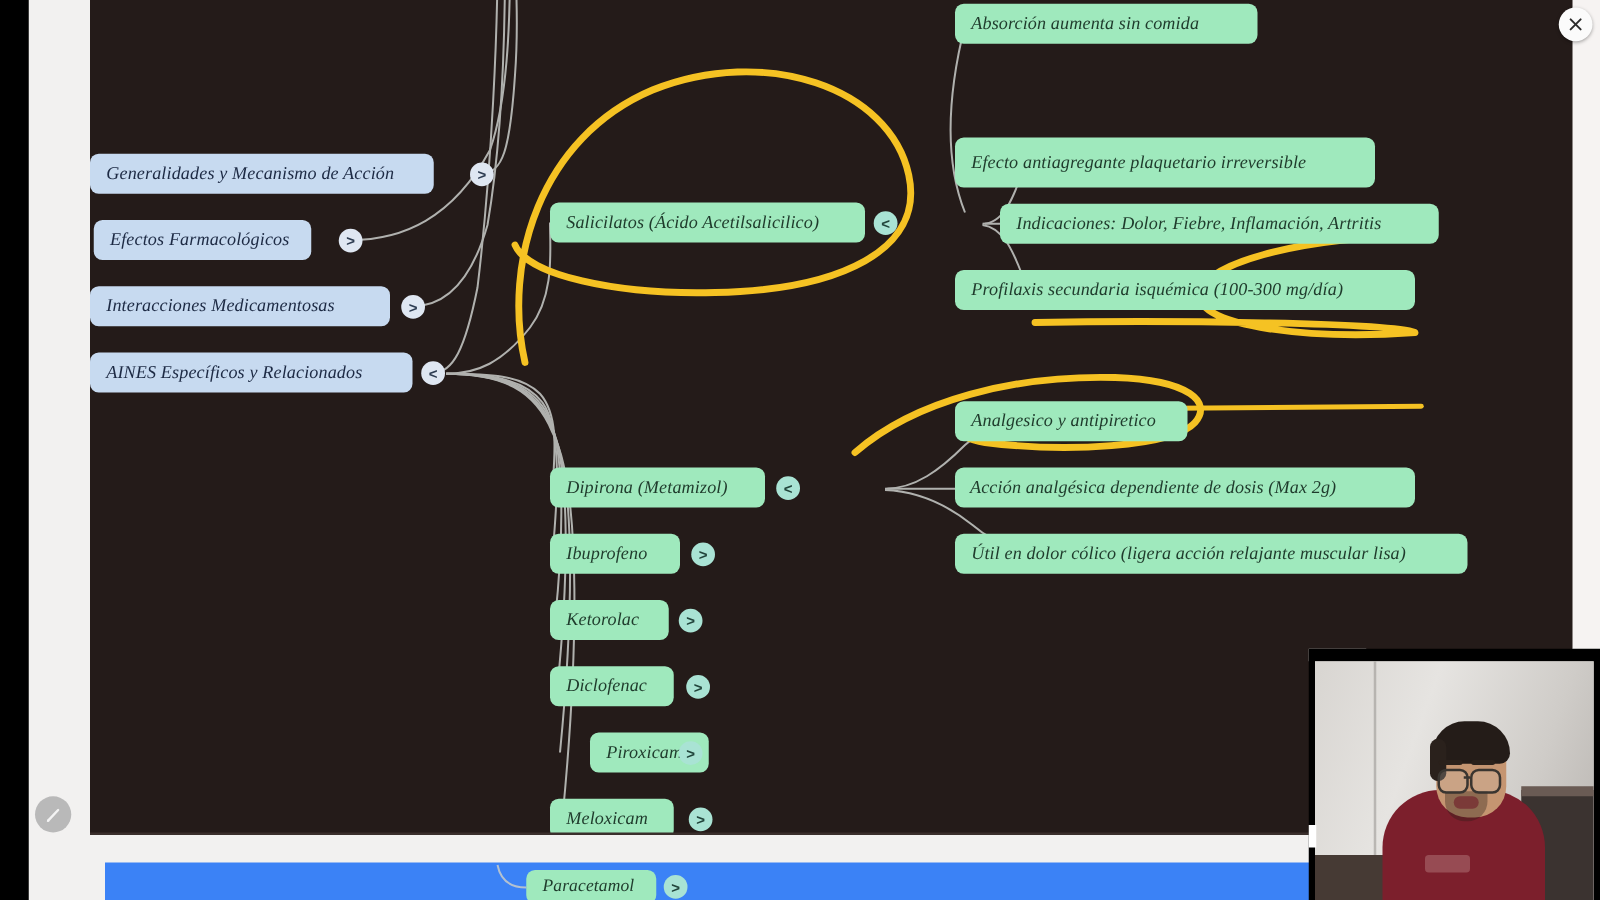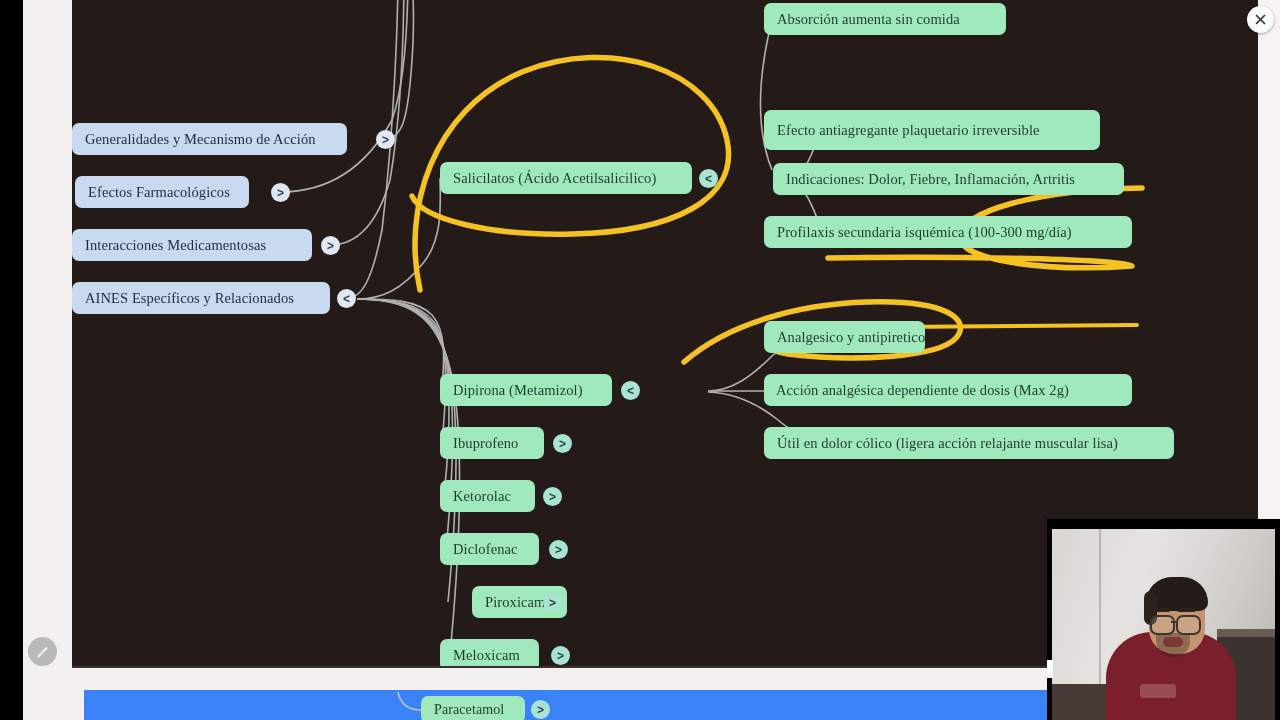--- a/index.html
+++ b/index.html
@@ -71,20 +71,21 @@
   
   .node {
     position: absolute;
     box-sizing: border-box;
     border-radius: 7px;
     display: flex;
     align-items: center;
     padding: 0 13px;
     white-space: nowrap;
     letter-spacing: .1px;
+    font-style: italic;
   }
   .node.green {
     background: #9fe9bd;
     color: #1f3b2c;
     font-size: 14.5px;
   }
   .node.blue {
     background: #c7daf0;
     color: #1d2a44;
     font-size: 14.5px;
@@ -374,29 +375,29 @@
     </div>
 
     <div class="node green" style="left:692px;top:3px;width:242px;height:32px;">
       <span>Absorción aumenta sin comida</span>
     </div>
 
     <div class="node green" style="left:692px;top:110px;width:336px;height:40px;">
       <span>Efecto antiagregante plaquetario irreversible</span>
     </div>
 
-    <div class="node green" style="left:701px;top:163px;width:351px;height:32px;">
+    <div class="node green" style="left:728px;top:163px;width:351px;height:32px;">
       <span>Indicaciones: Dolor, Fiebre, Inflamación, Artritis</span>
     </div>
 
     <div class="node green" style="left:692px;top:216px;width:368px;height:32px;">
       <span>Profilaxis secundaria isquémica (100-300 mg/día)</span>
     </div>
 
-    <div class="node green" style="left:692px;top:321px;width:161px;height:32px;align-items:center;">
+    <div class="node green" style="left:692px;top:321px;width:186px;height:32px;align-items:center;">
       <span>Analgesico y antipiretico</span>
     </div>
 
     <div class="node green" style="left:692px;top:374px;width:368px;height:32px;padding-left:12px;">
       <span>Acción analgésica dependiente de dosis (Max 2g)</span>
     </div>
 
     <div class="node green" style="left:692px;top:427px;width:410px;height:32px;">
       <span>Útil en dolor cólico (ligera acción relajante muscular lisa)</span>
     </div>

